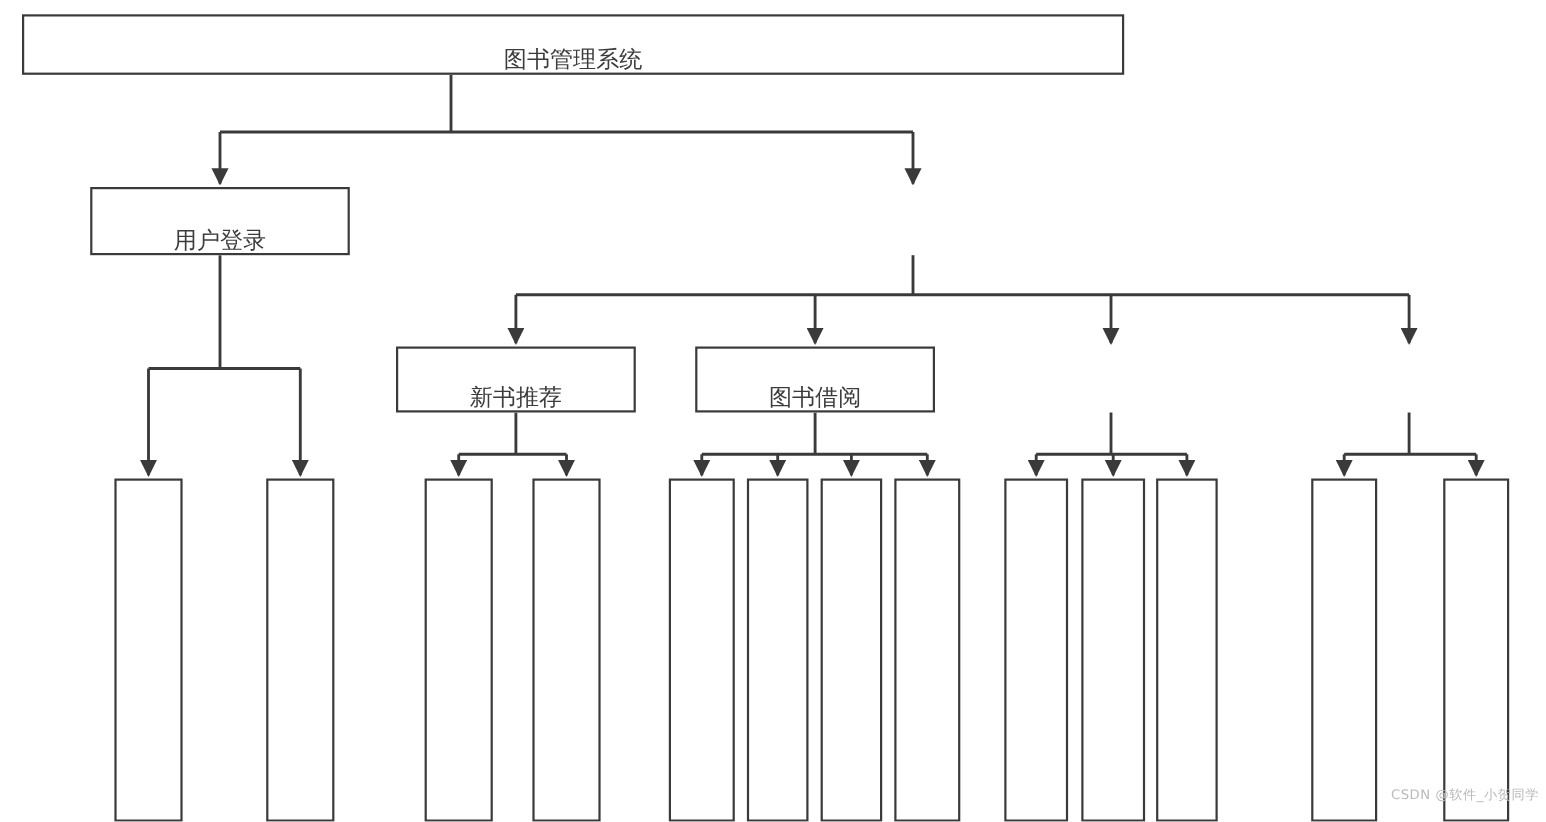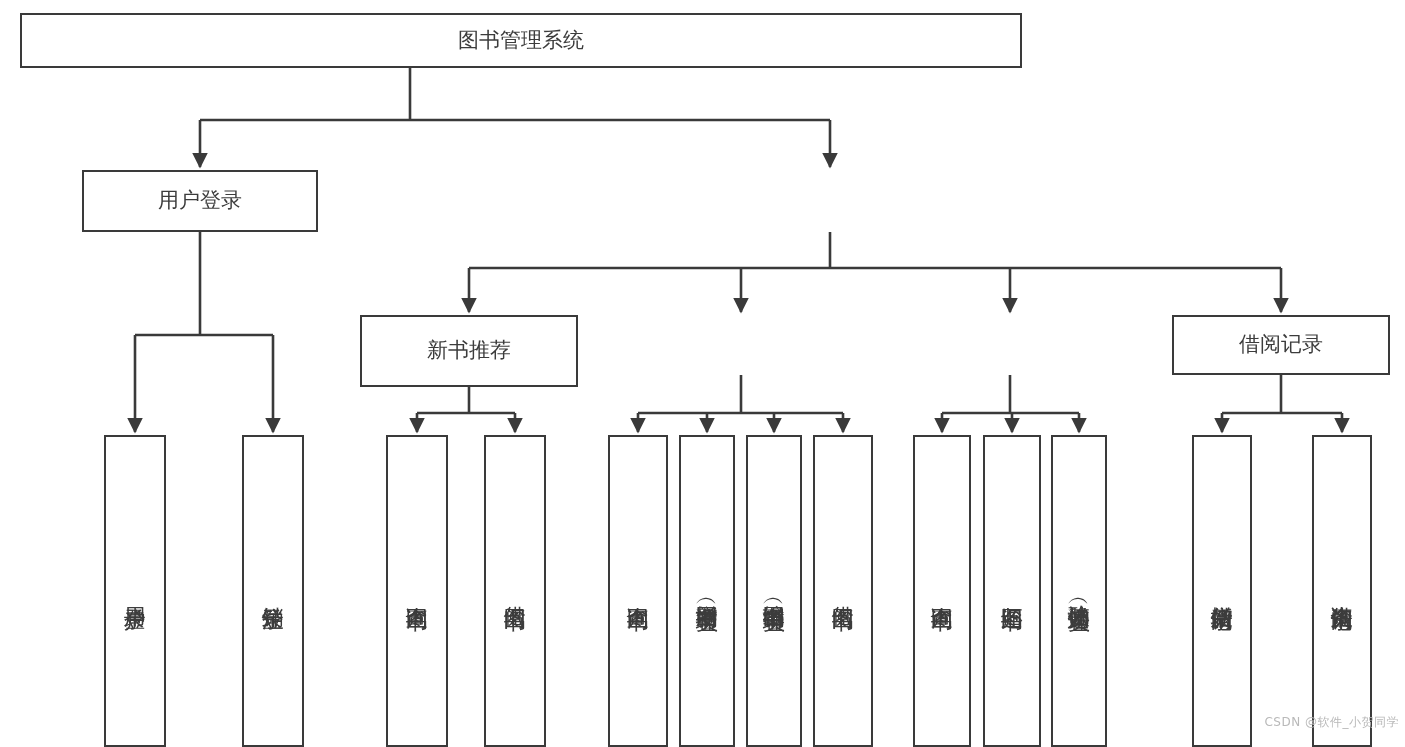--- a/index.html
+++ b/index.html
@@ -24,21 +24,21 @@
     width: 1405px;
     height: 747px;
     pointer-events: none;
   }
   .node {
     position: absolute;
     box-sizing: border-box;
     border: 2px solid #3a3a3a;
     background: #ffffff;
     display: flex;
-    align-items: center;
+    align-items: flex-end;
     justify-content: center;
     color: #3c3c3c;
   }
   .node.horiz {
     font-size: 21px;
     letter-spacing: 0px;
   }
   .node .label-h {
     line-height: 1.1;
     white-space: nowrap;
@@ -114,25 +114,25 @@
   </svg>
 
   <div class="node horiz" id="node-root" style="left: 20px; top: 13px; width: 1002px; height: 55px;">
     <span class="label-h">图书管理系统</span>
   </div>
 
   <div class="node horiz" id="node-user-login" style="left: 82px; top: 170px; width: 236px; height: 62px;">
     <span class="label-h">用户登录</span>
   </div>
 
-  <div class="node horiz" id="node-new-book-recommend" style="left: 360px; top: 315px; width: 218px; height: 72px;">
+  <div class="node horiz" id="node-new-book-recommend" style="left: 360px; top: 315px; width: 218px; height: 60px;">
     <span class="label-h">新书推荐</span>
   </div>
-  <div class="node horiz" id="node-borrow-record" style="left: 1172px; top: 315px; width: 218px; height: 60px;">
-    <span class="label-h">借阅记录</span>
+  <div class="node horiz" id="node-book-borrow" style="left: 632px; top: 315px; width: 218px; height: 60px;">
+    <span class="label-h">图书借阅</span>
   </div>
 
   <div class="node vert" id="node-leaf-user-login" style="left: 104px; top: 435px; width: 62px; height: 312px;">
     <span class="label-v">用户登录</span>
   </div>
   <div class="node vert" id="node-leaf-user-logout" style="left: 242px; top: 435px; width: 62px; height: 312px;">
     <span class="label-v">注销登录</span>
   </div>
   <div class="node vert" id="node-leaf-query-book-1" style="left: 386px; top: 435px; width: 62px; height: 312px;">
     <span class="label-v">查询图书</span>

